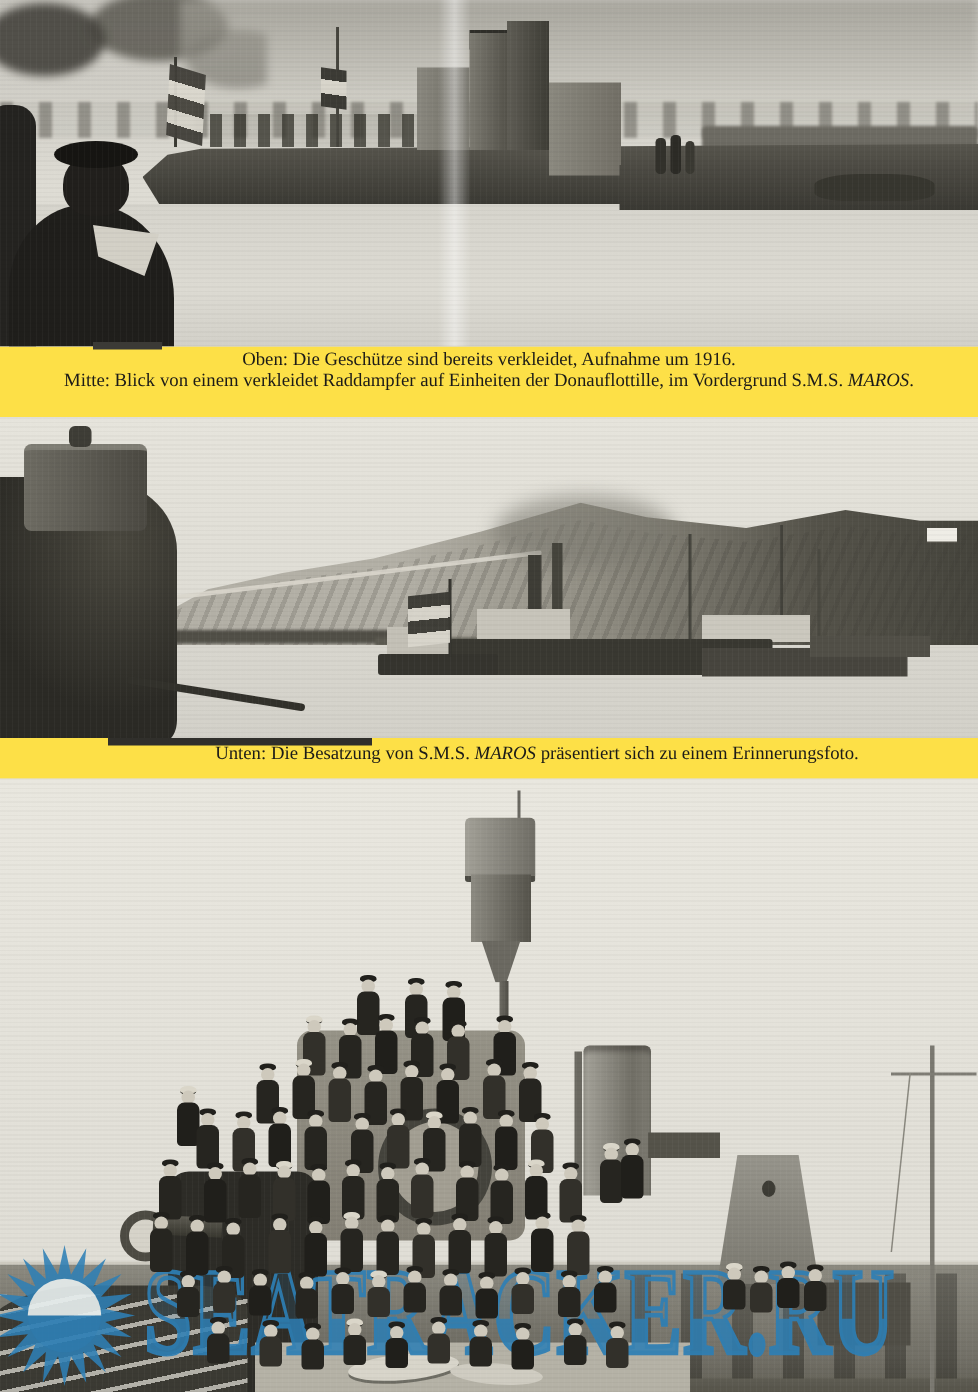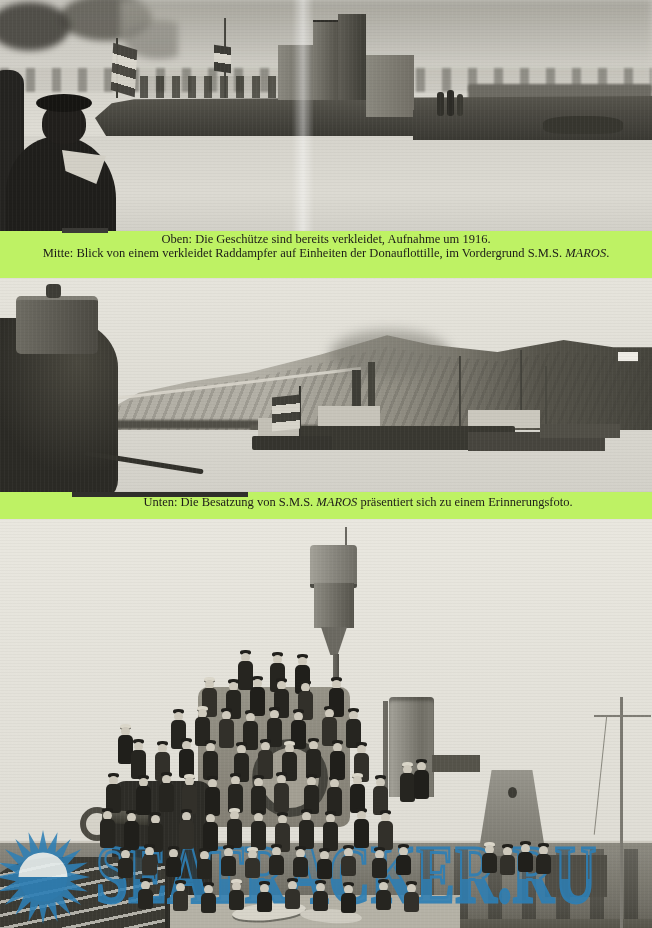--- a/index.html
+++ b/index.html
@@ -1,17 +1,17 @@
 <!DOCTYPE html>
 <html style="--wm: #2e7fb5;"><head>
 <meta charset="utf-8">
 <style>
   :root{ --wm:#2e7fb5; }
   html,body{margin:0;padding:0;background:#dddcd7;}
-  .page{position:relative;width:652px;height:928px;margin:0 auto;background:#bef264;overflow:hidden;
+  .page{position:relative;width:652px;height:928px;margin:0 auto;background:#fde047;overflow:hidden;
         font-family:"Liberation Serif", serif;}
   .photo{position:absolute;left:0;width:652px;overflow:hidden;background:#d9d7d0;}
   .photo::after{content:"";position:absolute;inset:0;pointer-events:none;
     background:
       repeating-linear-gradient(0deg, rgba(0,0,0,.028) 0 1px, transparent 1px 3px),
       repeating-linear-gradient(90deg, rgba(255,255,255,.03) 0 1px, transparent 1px 4px);}
   .abs{position:absolute;}
 
   
   .photo-top{top:0;height:231px;}

